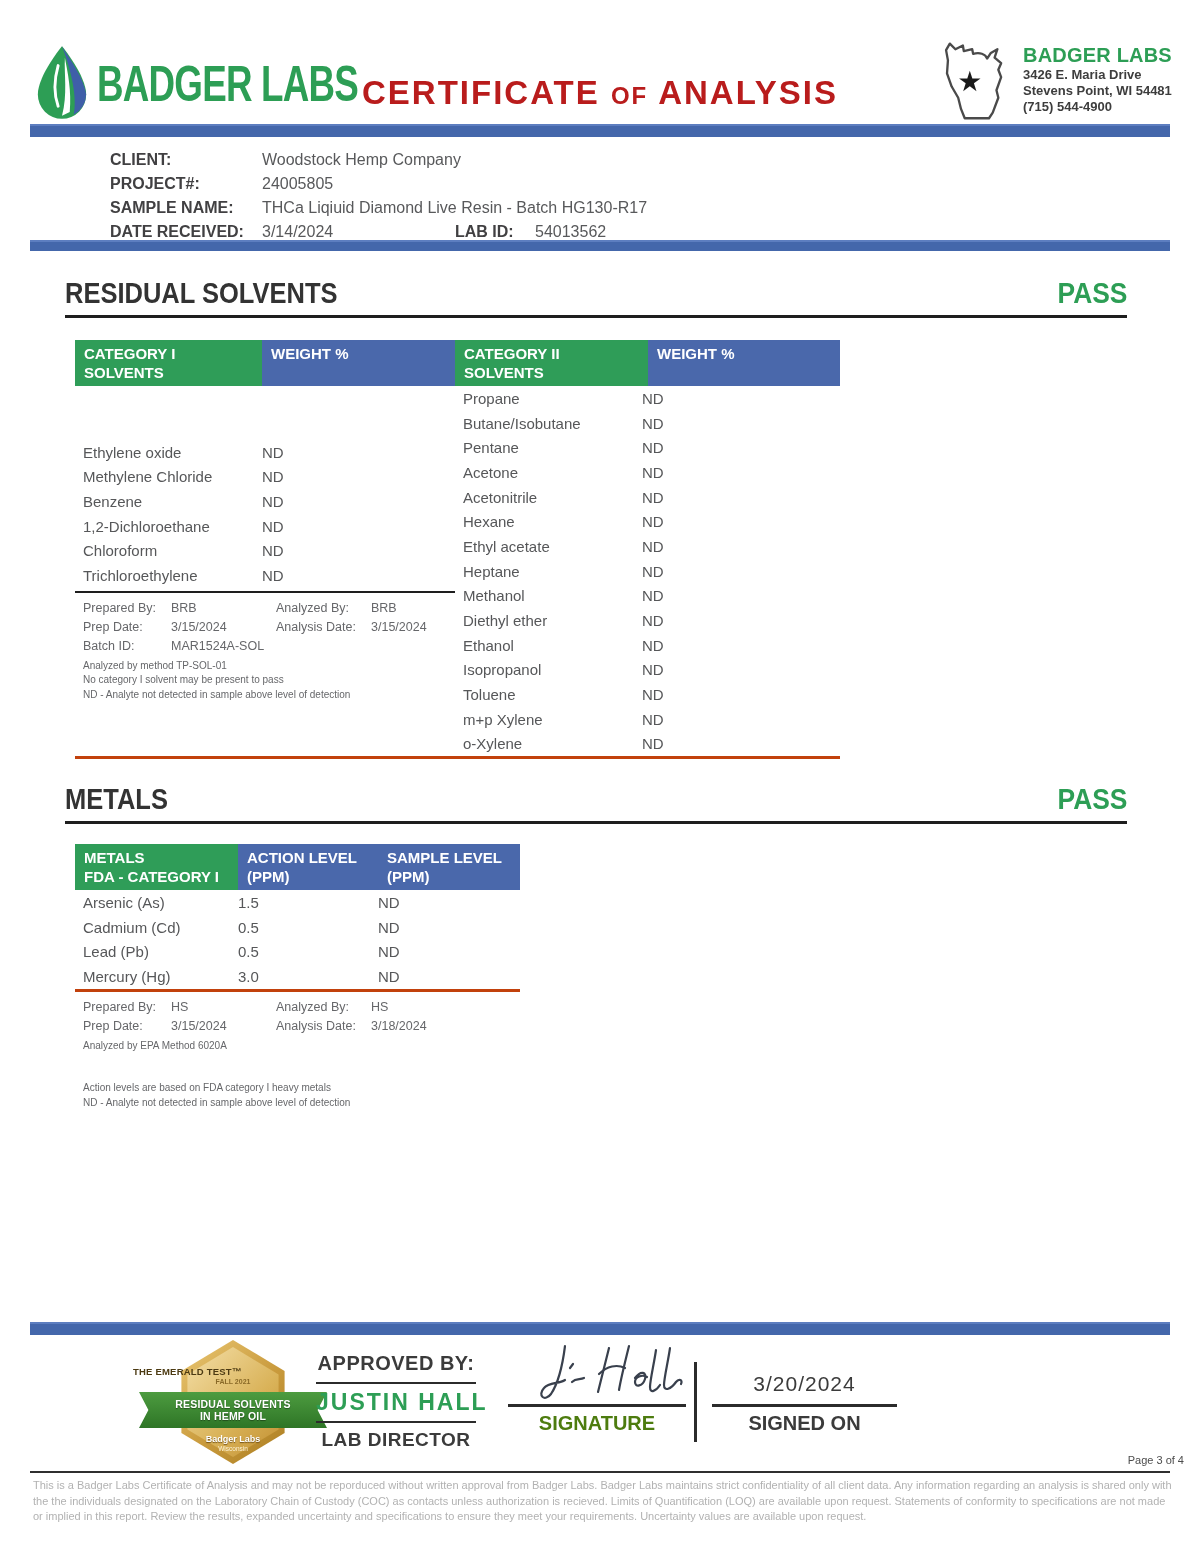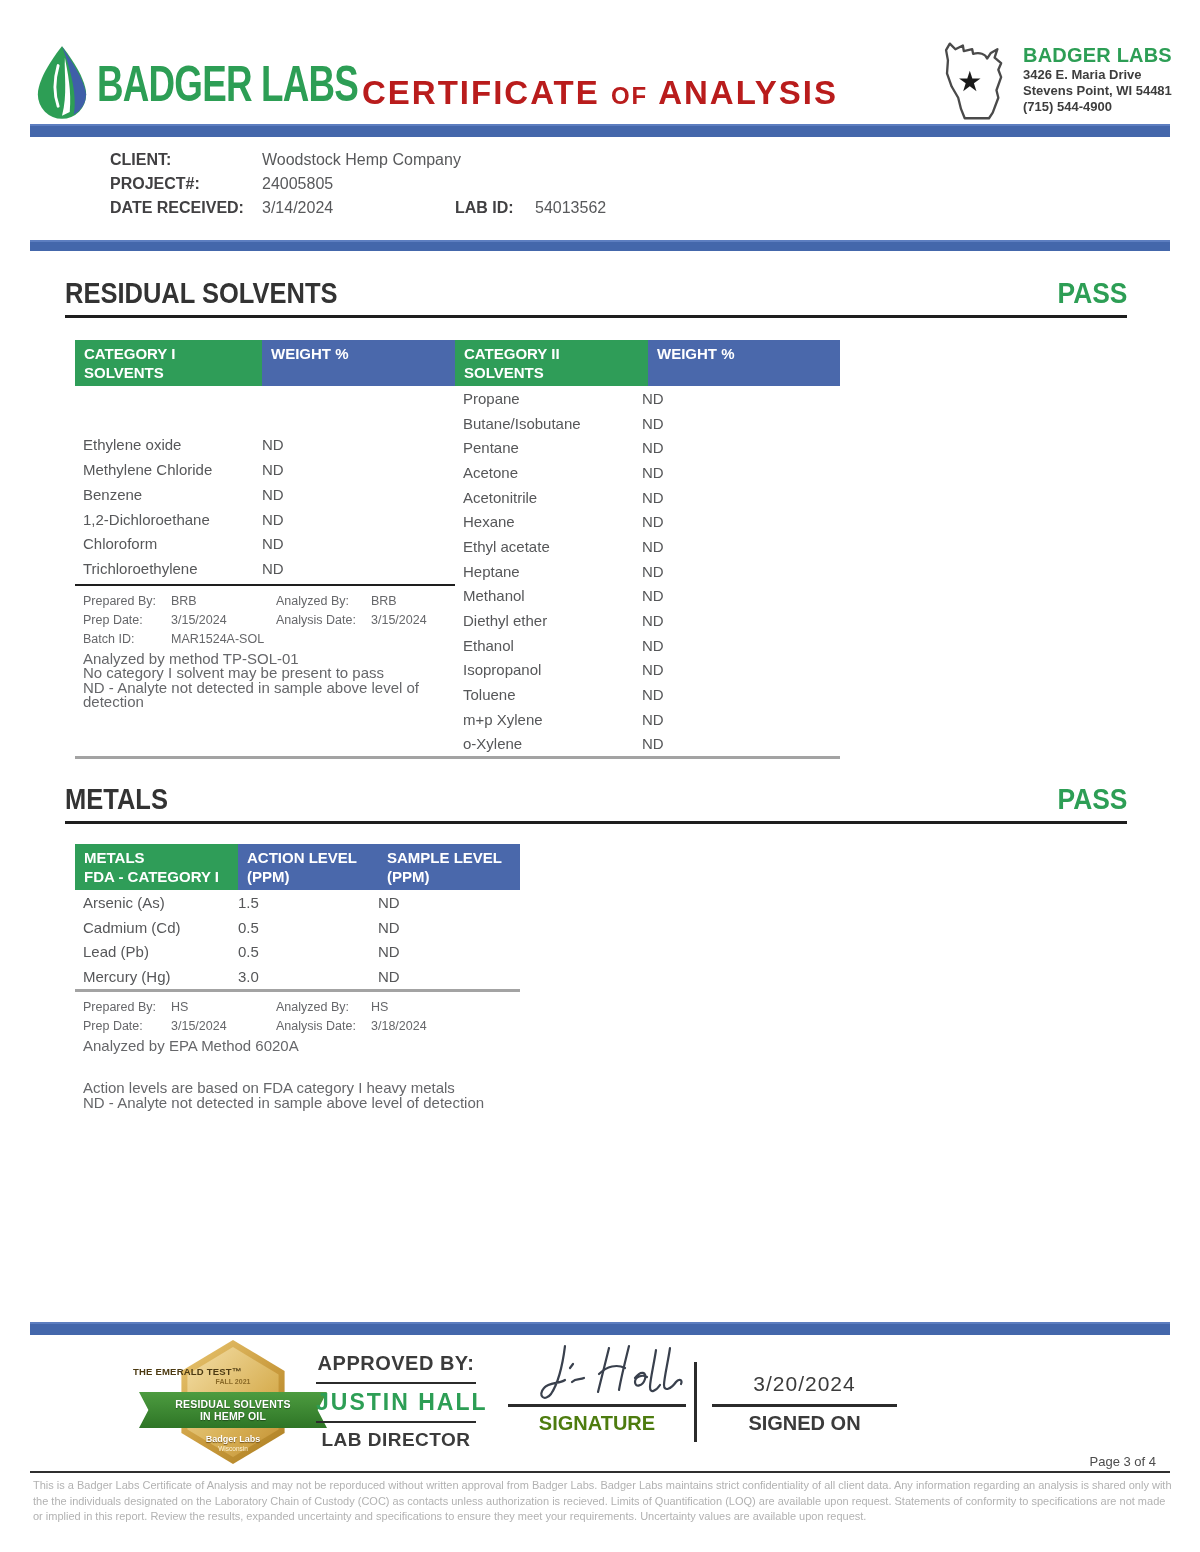--- a/index.html
+++ b/index.html
@@ -42,39 +42,39 @@
   #metals   { top:782px; }
   .section-head {
     display:flex; justify-content:space-between; align-items:flex-end;
     border-bottom:3px solid #1e1e1e; padding-bottom:5px;
   }
   .section-title { font-size:30px; font-weight:700; color:#333;
     transform:scaleX(.85); transform-origin:left bottom; white-space:nowrap; }
   .section-pass { font-size:30px; font-weight:700; color:#2d9e55;
     transform:scaleX(.88); transform-origin:right bottom; }
   
-  .tbl { margin-left:10px; border-bottom:3px solid #a3a3a3; }
+  .tbl { margin-left:10px; border-bottom:3px solid #c2410c; }
   .rs-tbl { margin-top:22px; width:765px; }
   .mt-tbl { margin-top:20px; width:445px; }
   .thead { display:flex; }
   .th { color:#fff; font-size:15px; font-weight:700; line-height:19px; padding:4px 0 4px 9px; min-height:44px; }
   .th.green { background:#2f9d58; }
   .th.blue  { background:#4a68ab; }
   .rs-c1 { width:187px; } .rs-c2 { width:193px; } .rs-c3 { width:193px; } .rs-c4 { width:192px; }
   .mt-c1 { width:163px; } .mt-c2 { width:140px; } .mt-c3 { width:142px; }
   .tbody { display:flex;align-items:center; }
   .col-left { width:380px; } .col-right { width:385px; }
   .rs-row, .mt-row { display:flex; height:24.7px; align-items:center; font-size:15px; color:#565759; }
   .rs-row .n { width:187px; padding-left:8px; }
   .mt-row .n { width:163px; padding-left:8px; }
   .mt-row .a { width:140px; }
   .divider { border-top:2px solid #1e1e1e; margin-top:3px; }
   .prep { padding:8px 0 0 8px; font-size:12.5px; color:#66676a; }
   .prep-grid { display:grid; grid-template-columns:88px 105px 95px auto; row-gap:5px; }
-  .small-notes { margin-top:6px; font-size:15px; line-height:14.5px; color:#66676a; }
+  .small-notes { margin-top:6px; font-size:10px; line-height:14.5px; color:#66676a; }
   .mt-prep { margin-left:10px; width:640px; }
   .mt-notes-gap { margin-top:28px; }
   
   .badge { position:absolute; left:133px; top:1340px; width:200px; height:128px; font-family:"Liberation Sans", sans-serif; }
   .hex  { position:absolute; left:40px; top:0; width:120px; height:124px;
           background:linear-gradient(135deg,#ecca77 0%,#c99a3c 55%,#a97c20 100%);
           clip-path:polygon(50% 0,93% 25%,93% 75%,50% 100%,7% 75%,7% 25%); }
   .hex-in { position:absolute; left:47px; top:7px; width:106px; height:110px;
           background:linear-gradient(135deg,#f6e2ad 0%,#d9b258 60%,#c08c2d 100%);
           clip-path:polygon(50% 0,93% 25%,93% 75%,50% 100%,7% 75%,7% 25%); }
@@ -102,21 +102,21 @@
   .sig-line  { position:absolute; left:508px; top:1404px; width:178px; height:2.5px; background:#2b2b2b; }
   .sig-cap   { position:absolute; left:508px; top:1412px; width:178px; text-align:center;
                font-size:20px; font-weight:600; color:#4d7c0f; }
   .vdiv { position:absolute; left:694px; top:1362px; width:2.5px; height:80px; background:#2b2b2b; }
   .date-txt  { position:absolute; left:712px; top:1372px; width:185px; text-align:center;
                font-size:21px; color:#3b3b3b; letter-spacing:1px; }
   .date-line { position:absolute; left:712px; top:1404px; width:185px; height:2.5px; background:#2b2b2b; }
   .date-cap  { position:absolute; left:712px; top:1412px; width:185px; text-align:center;
                font-size:20px; font-weight:600; color:#3b3b3b; }
   
-  .page-num { position:absolute; right:44px; top:1454px; font-size:13px; color:#4c4c4c; }
+  .page-num { position:absolute; right:16px; top:1454px; font-size:11px; color:#4c4c4c; }
   .fp-rule { position:absolute; left:30px; top:1471px; width:1140px; height:2px; background:#2f2f2f; }
   .disclaimer { position:absolute; left:33px; top:1478px; width:1140px;
                 font-size:11px; line-height:15.5px; color:#b2b2b2; }
 </style>
 </head>
 <body>
 
 <div class="page">
 
   <div class="logo-wrap">
@@ -153,20 +153,23 @@
   </div>
 
   <div class="bar bar1"></div>
 
   <div class="sample-info">
     <div class="si-row">
       <span class="si-label">CLIENT:</span><span class="si-value">Woodstock Hemp Company</span>
     </div>
     <div class="si-row">
       <span class="si-label">PROJECT#:</span><span class="si-value">24005805</span>
+    </div>
+    <div class="si-row">
+      <span class="si-label">SAMPLE NAME:</span><span class="si-value">THCa Liqiuid Diamond Live Resin - Batch HG130-R17</span>
     </div>
     <div class="si-row">
       <span class="si-label">DATE RECEIVED:</span><span class="si-value">3/14/2024</span>
       <span class="si-abs-label">LAB ID:</span>
       <span class="si-abs-value">54013562</span>
     </div>
   </div>
 
   <div class="bar bar2"></div>
 

